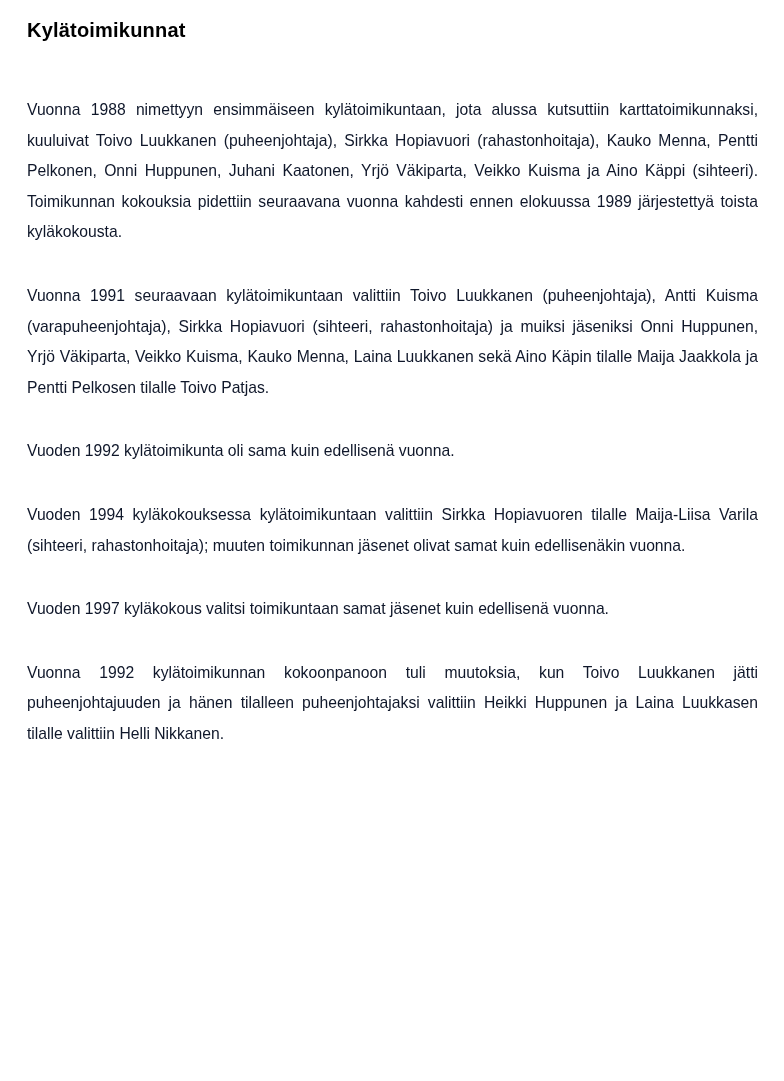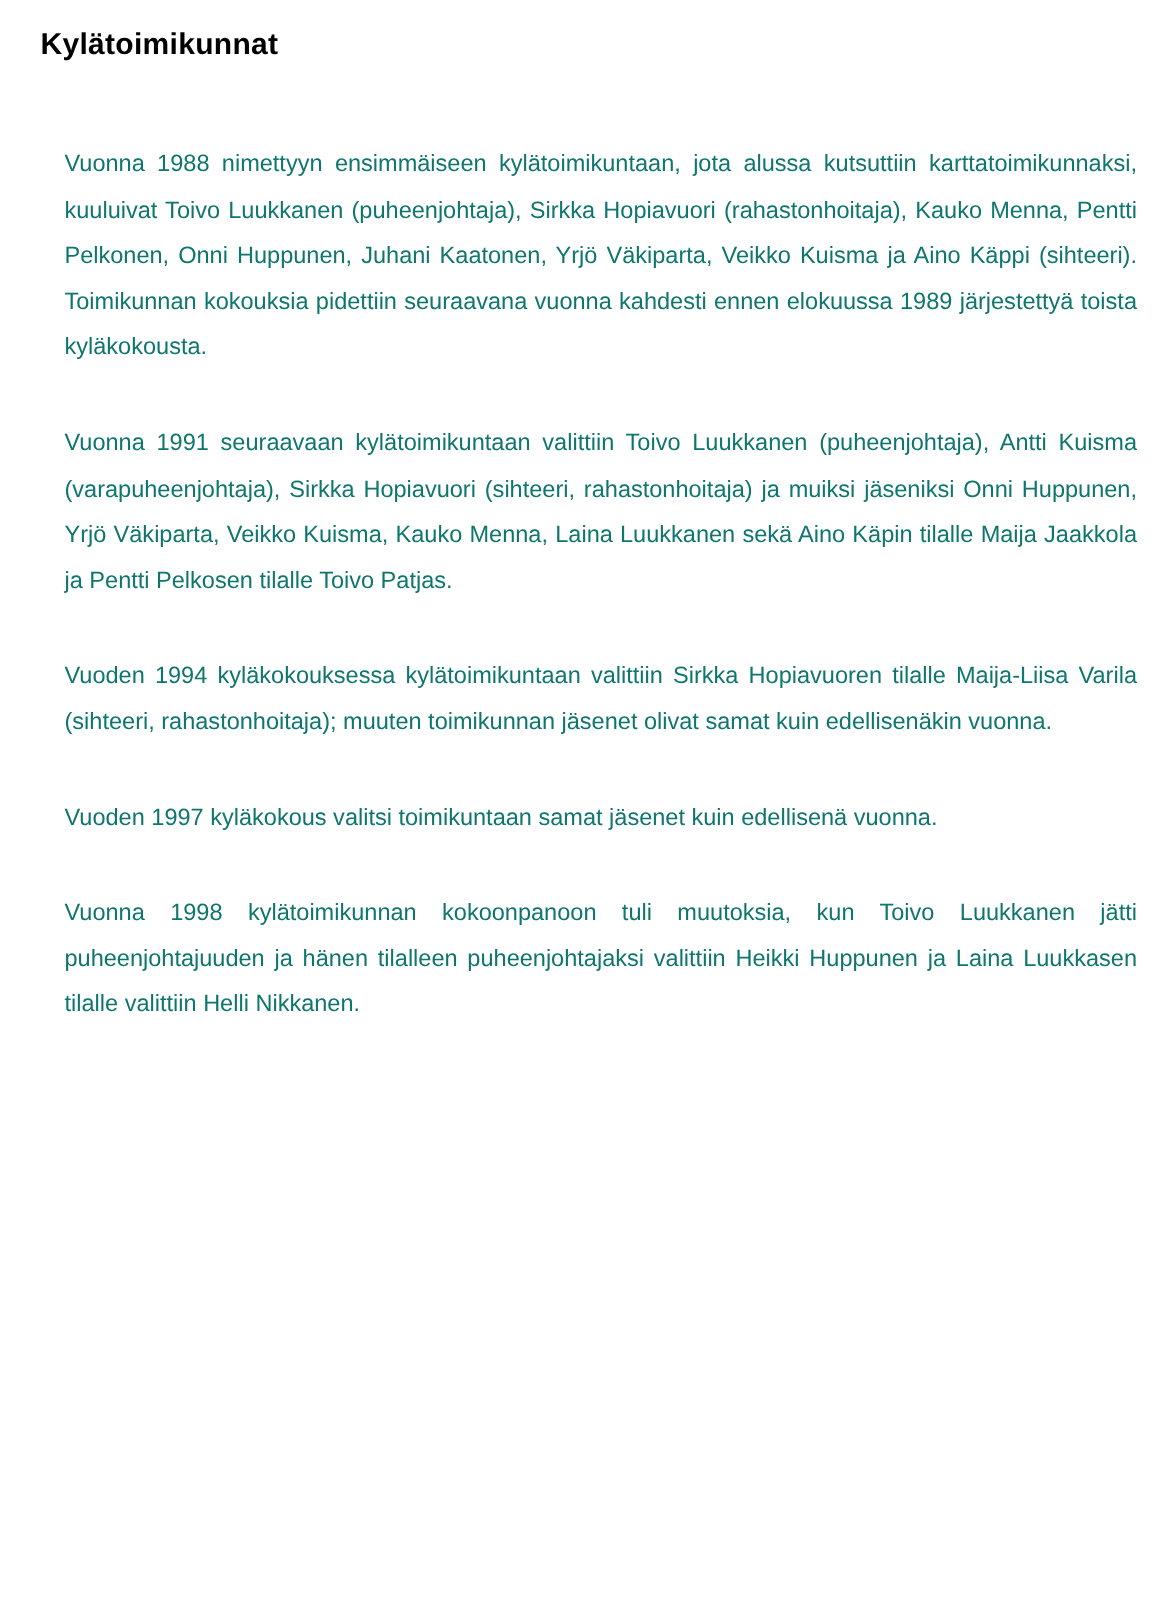--- a/index.html
+++ b/index.html
@@ -26,31 +26,32 @@
     font-size: 20px;
     line-height: 24px;
     font-weight: bold;
     color: #000000;
     margin: 0 0 53px 0;
     letter-spacing: 0.2px;
   }
   .para {
     font-size: 15.7px;
     line-height: 30.6px;
-    margin: 0 0 33px 16px;
+    margin: 0 0 33px 0;
     text-align: justify;
-    color: #0f766e;
+    color: #0f172a;
   }
   .para:last-child {
     margin-bottom: 0;
   }
 </style>
 </head>
 <body>
 
 <div class="page">
   <h1 class="doc-title">Kylätoimikunnat</h1>
   <p class="para">Vuonna 1988 nimettyyn ensimmäiseen kylätoimikuntaan, jota alussa kutsuttiin karttatoimikunnaksi, kuuluivat Toivo Luukkanen (puheenjohtaja), Sirkka Hopiavuori (rahastonhoitaja), Kauko Menna, Pentti Pelkonen, Onni Huppunen, Juhani Kaatonen, Yrjö Väkiparta, Veikko Kuisma ja Aino Käppi (sihteeri). Toimikunnan kokouksia pidettiin seuraavana vuonna kahdesti ennen elokuussa 1989 järjestettyä toista kyläkokousta.</p>
   <p class="para">Vuonna 1991 seuraavaan kylätoimikuntaan valittiin Toivo Luukkanen (puheenjohtaja), Antti Kuisma (varapuheenjohtaja), Sirkka Hopiavuori (sihteeri, rahastonhoitaja) ja muiksi jäseniksi Onni Huppunen, Yrjö Väkiparta, Veikko Kuisma, Kauko Menna, Laina Luukkanen sekä Aino Käpin tilalle Maija Jaakkola ja Pentti Pelkosen tilalle Toivo Patjas.</p>
+  <p class="para">Vuoden 1992 kylätoimikunta oli sama kuin edellisenä vuonna.</p>
   <p class="para">Vuoden 1994 kyläkokouksessa kylätoimikuntaan valittiin Sirkka Hopiavuoren tilalle Maija-Liisa Varila (sihteeri, rahastonhoitaja); muuten toimikunnan jäsenet olivat samat kuin edellisenäkin vuonna.</p>
   <p class="para">Vuoden 1997 kyläkokous valitsi toimikuntaan samat jäsenet kuin edellisenä vuonna.</p>
-  <p class="para">Vuonna 1998 kylätoimikunnan kokoonpanoon tuli muutoksia, kun Toivo Luukkanen jätti puheenjohtajuuden ja hänen tilalleen puheenjohtajaksi valittiin Heikki Huppunen ja Laina Luukkasen tilalle valittiin Helli Nikkanen.</p>
+  <p class="para">Vuonna 1992 kylätoimikunnan kokoonpanoon tuli muutoksia, kun Toivo Luukkanen jätti puheenjohtajuuden ja hänen tilalleen puheenjohtajaksi valittiin Heikki Huppunen ja Laina Luukkasen tilalle valittiin Helli Nikkanen.</p>
 </div>
 
 </body></html>

